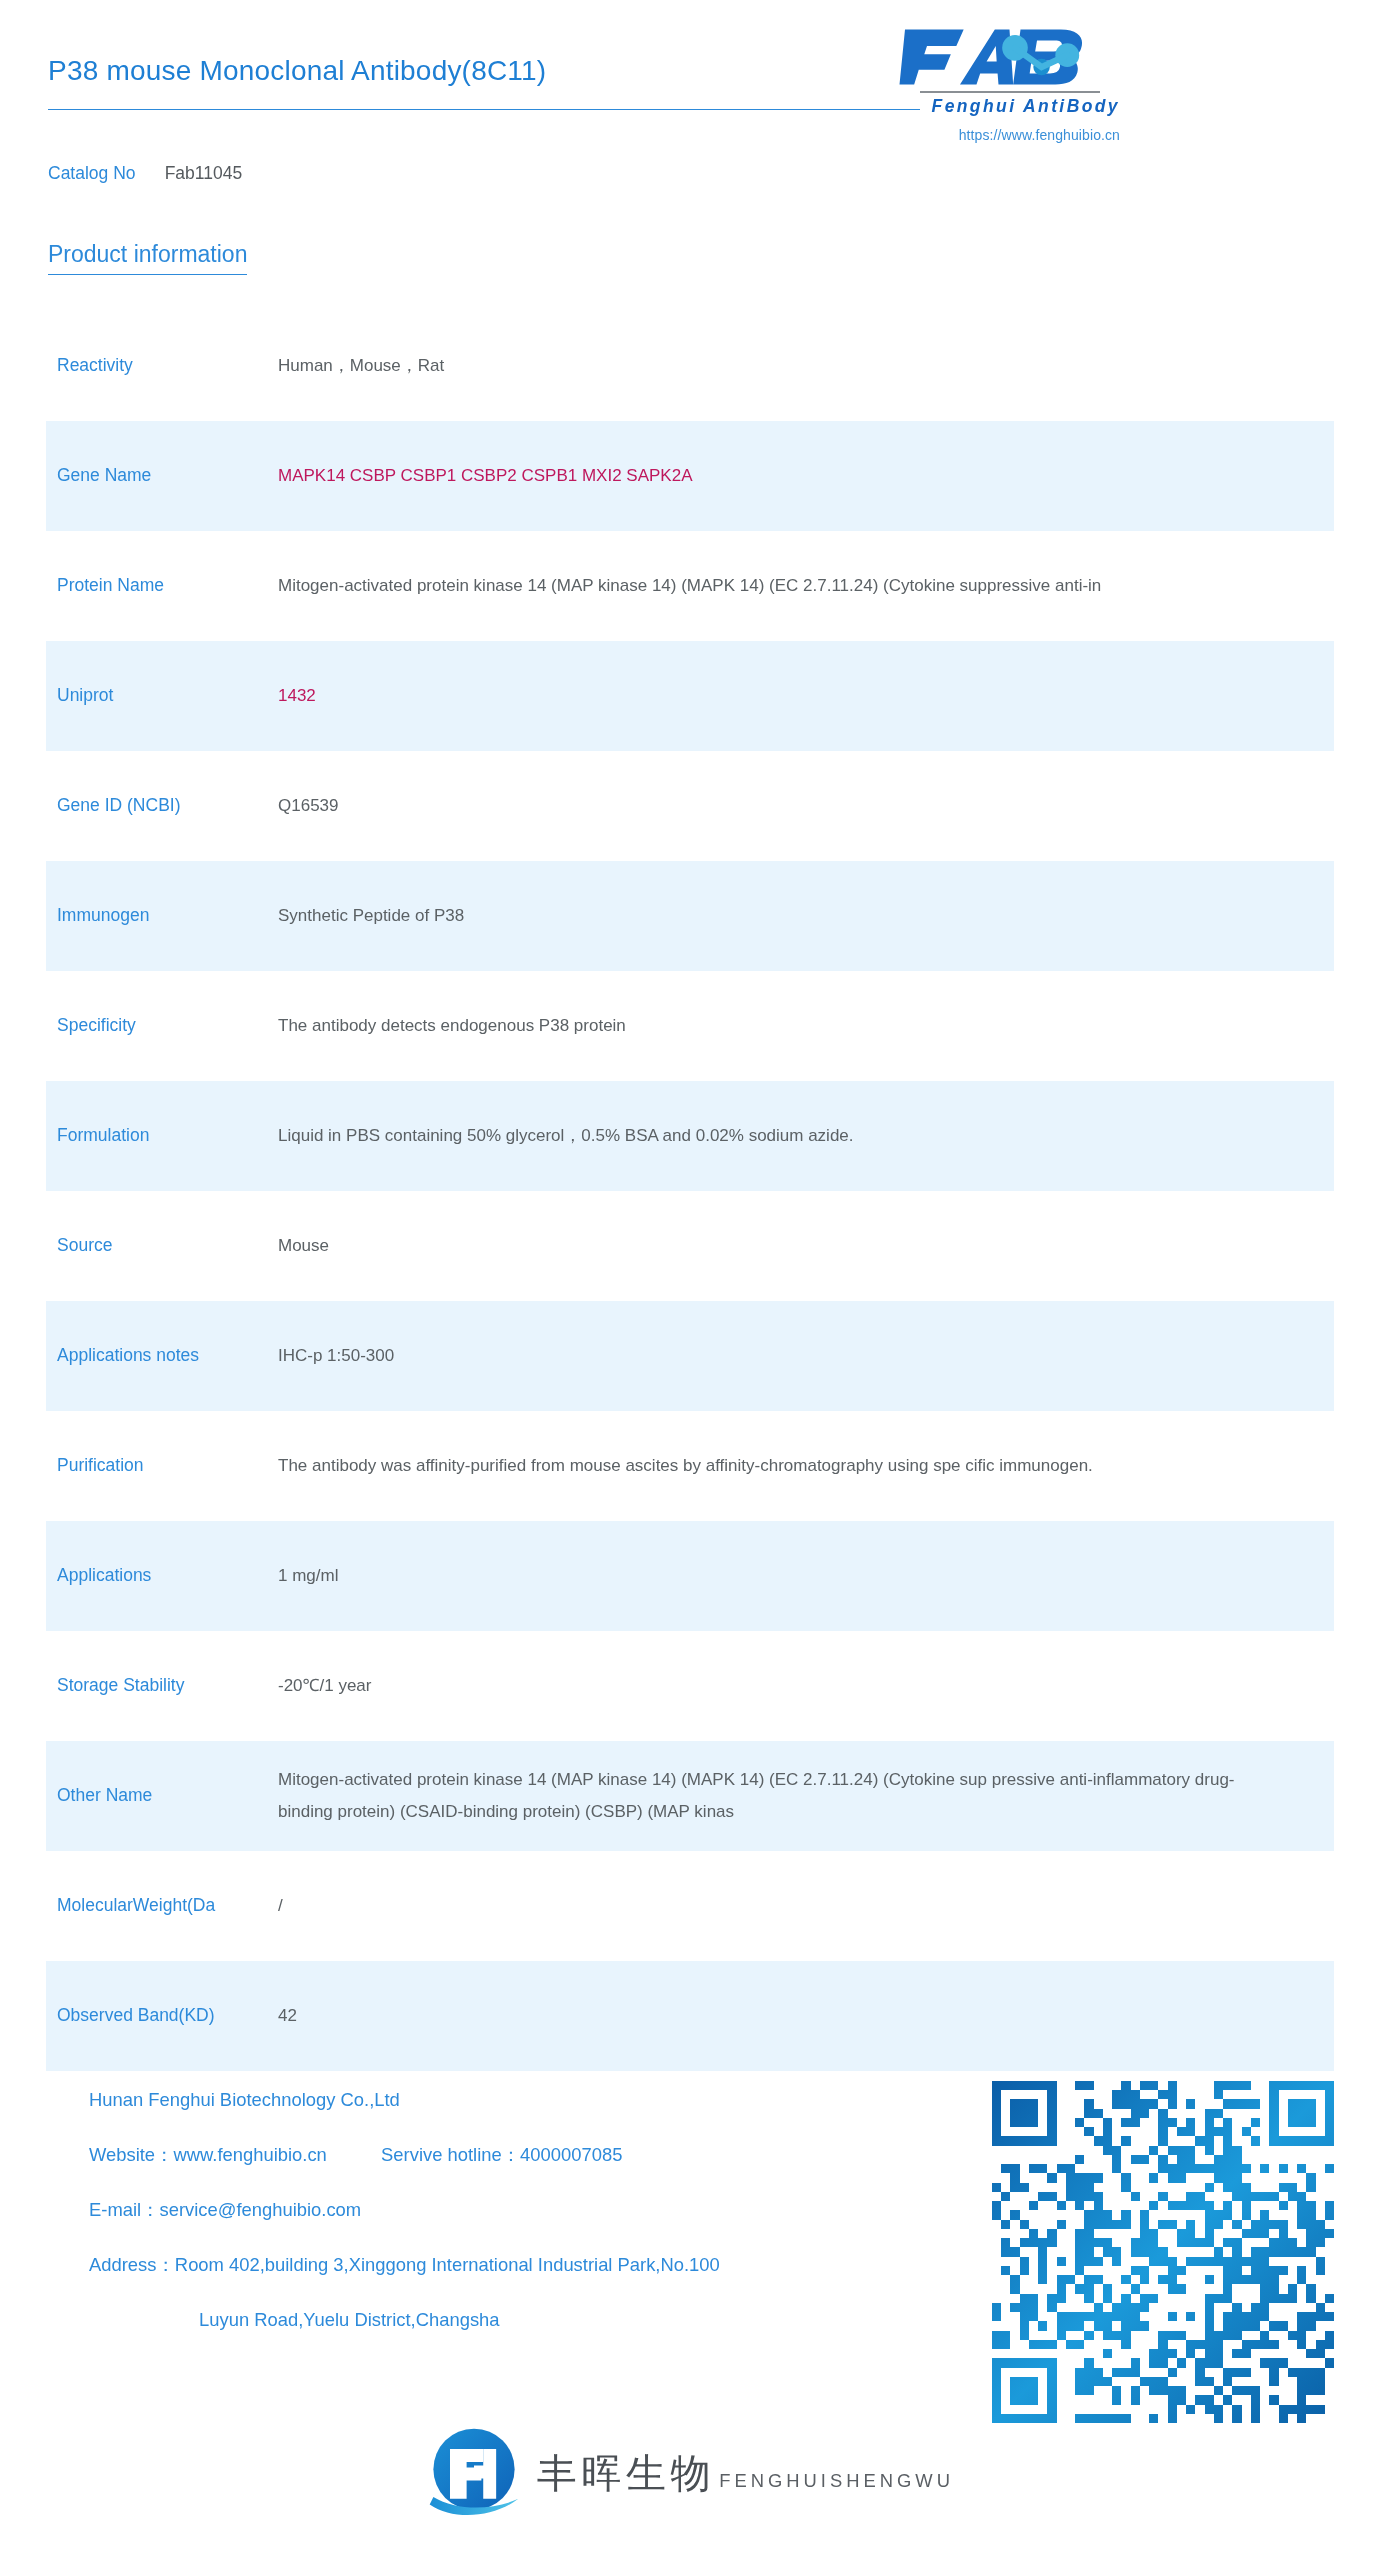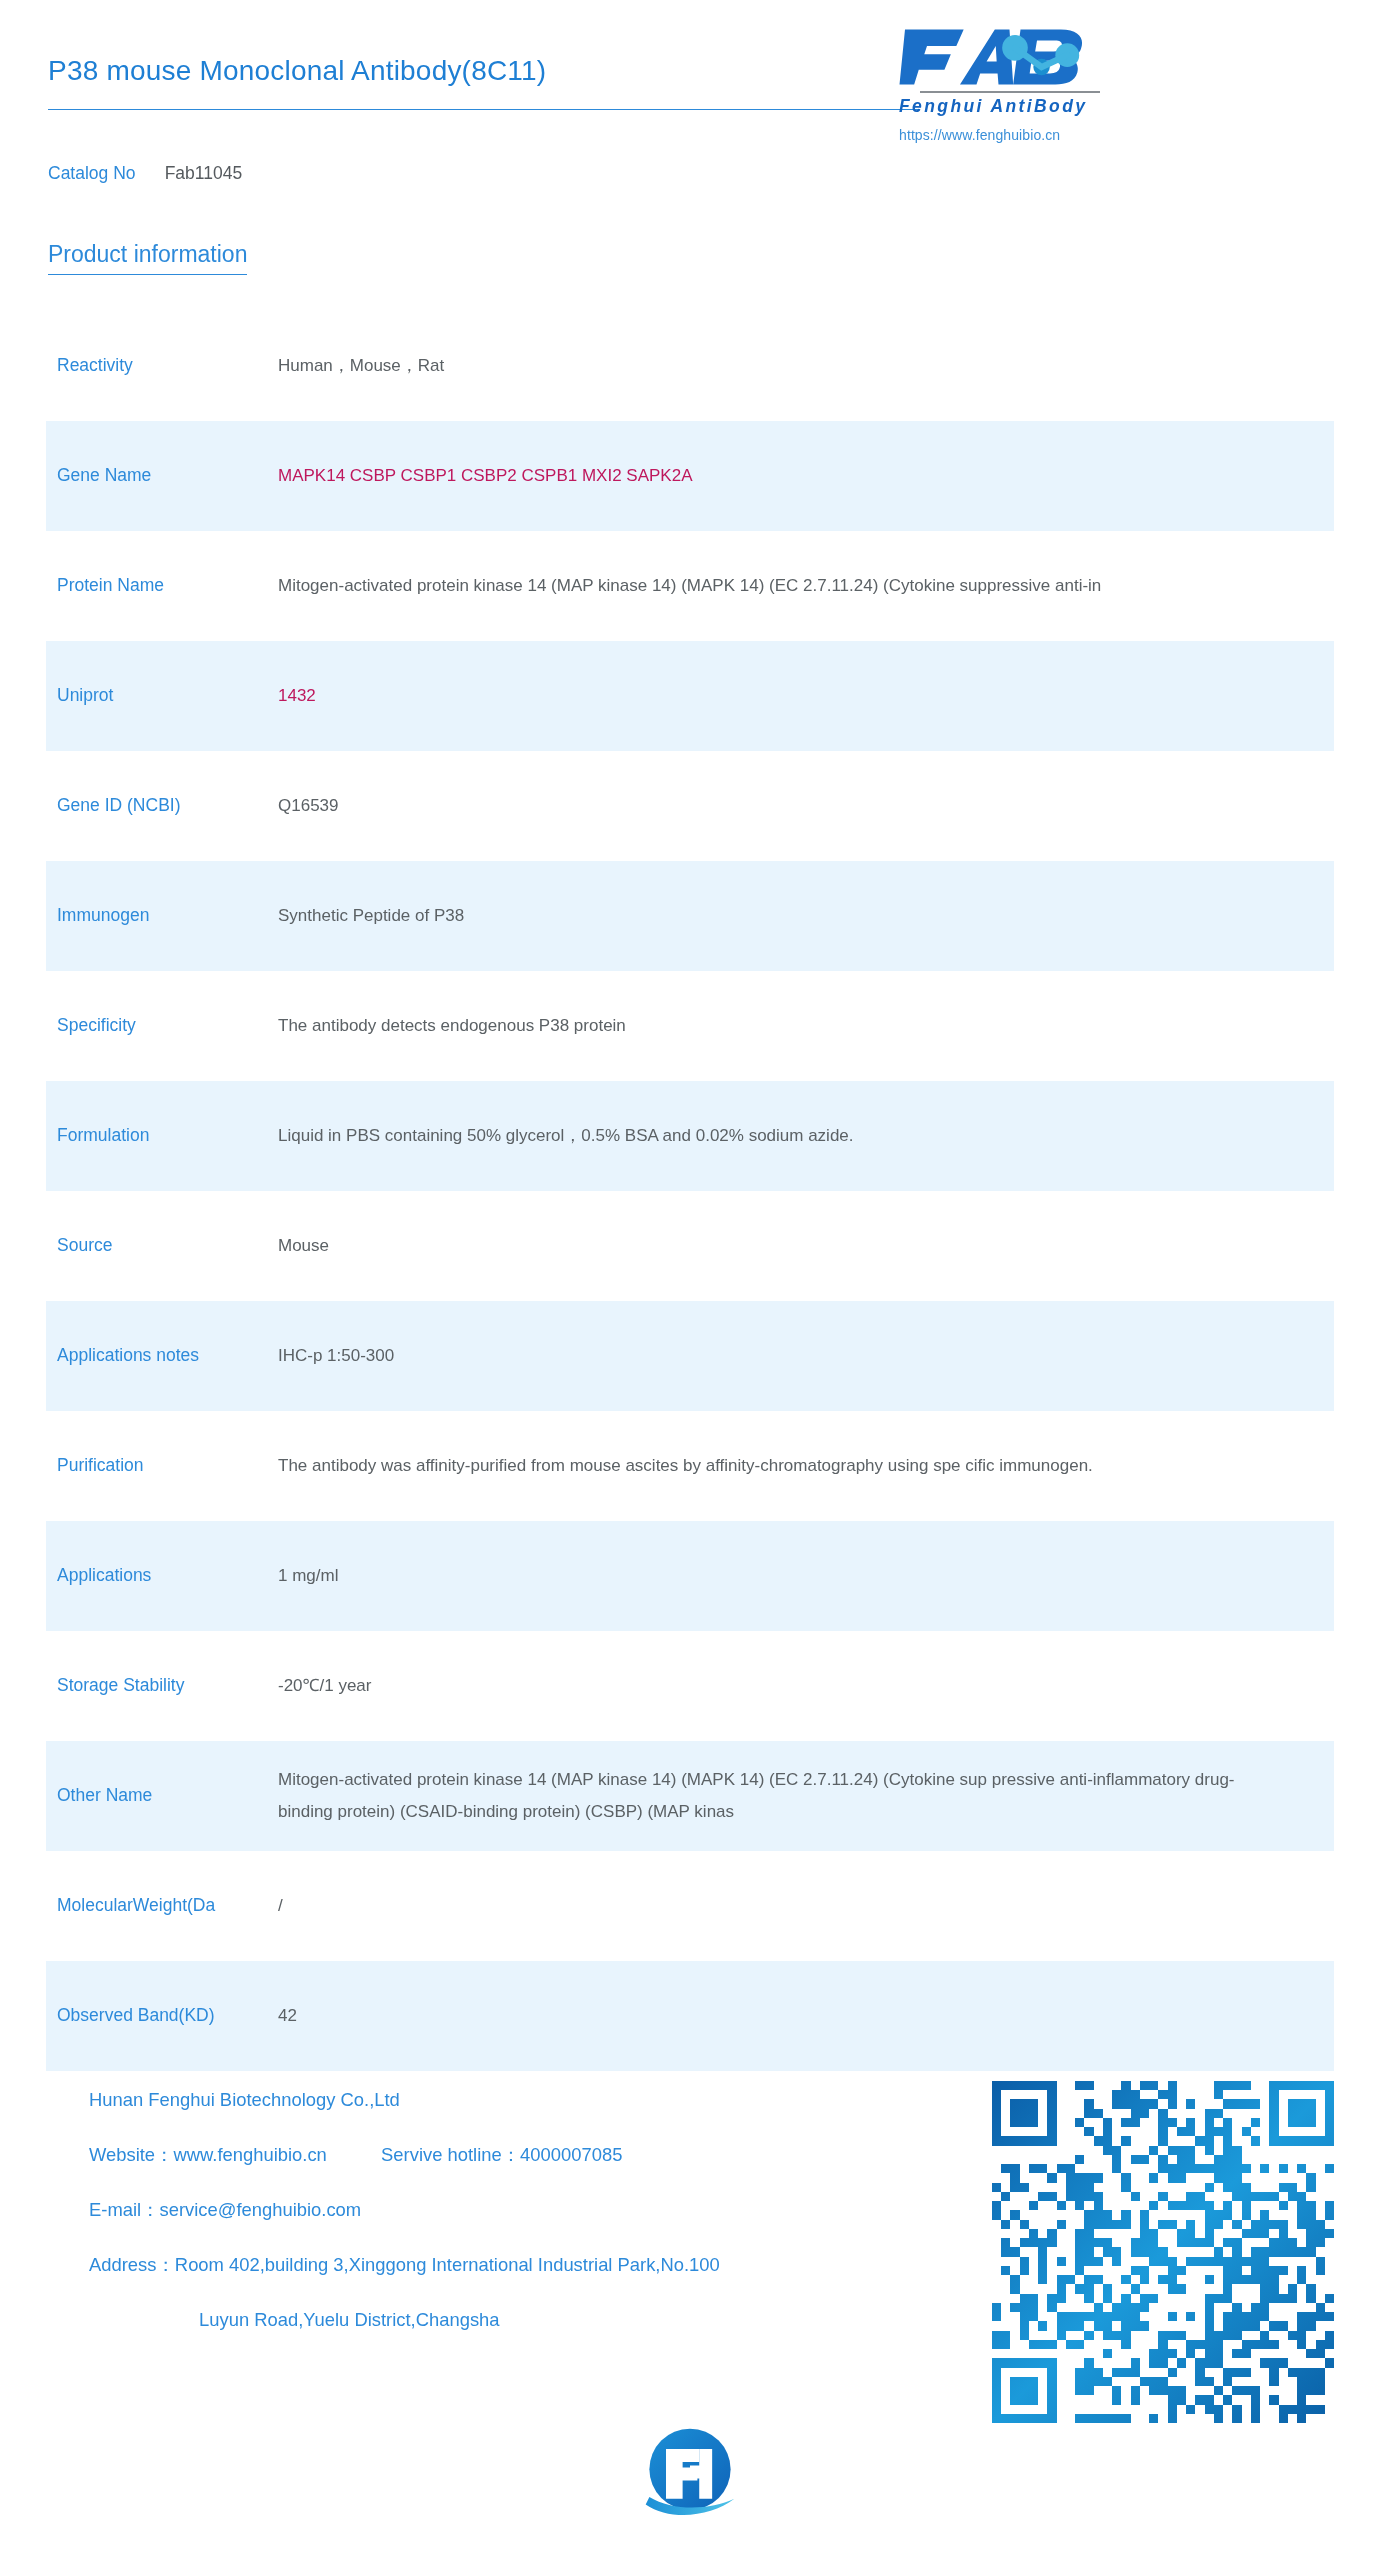--- a/index.html
+++ b/index.html
@@ -57,21 +57,21 @@
     color: #555a5e;
     margin-left: 25px;
   }
 
   
   .brand-logo {
     position: absolute;
     right: 48px;
     top: 24px;
     width: 221px;
-    text-align: left;
+    text-align: right;
   }
   .fab-mark { width: 221px; height: 66px; display: block; }
   .fab-rule {
     width: 180px; height: 1.8px; background: #8a8f94;
     margin: 0.9px auto 0;
   }
   .fab-wordmark {
     font-family: "Liberation Sans", sans-serif;
     font-size: 17.5px;
     font-weight: bold;
@@ -350,16 +350,20 @@
         <linearGradient id="blw" x1="0" y1="0" x2="1" y2="0">
           <stop offset="0%" stop-color="#1b8fd6"></stop>
           <stop offset="100%" stop-color="#4fc3e8"></stop>
         </linearGradient>
       </defs>
       <circle cx="52" cy="48" r="44" fill="url(#blg)"></circle>
       <path d="M26 26 H62 V40 H44 V46 H60 V60 H44 V80 H26 Z" fill="#ffffff"></path>
       <path d="M62 26 H76 V80 H62 V58 H52 V44 H62 Z" fill="#ffffff"></path>
       <path d="M4 86 C30 104 74 100 100 80 C74 92 34 94 8 78 Z" fill="url(#blw)"></path>
     </svg>
+    <span class="bl-text">
+      <span class="bl-cn">丰晖生物</span>
+      <span class="bl-en">FENGHUISHENGWU</span>
+    </span>
   </div>
 
 </div>
 
 
 </body></html>

